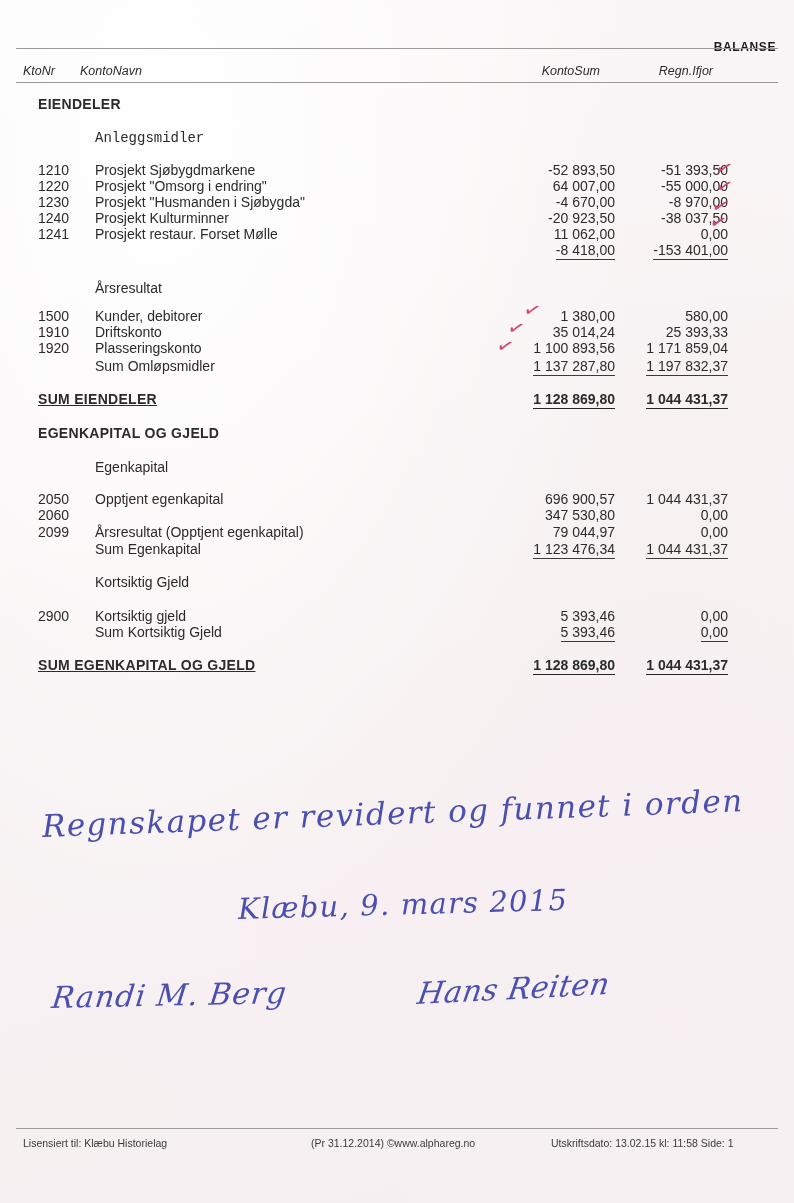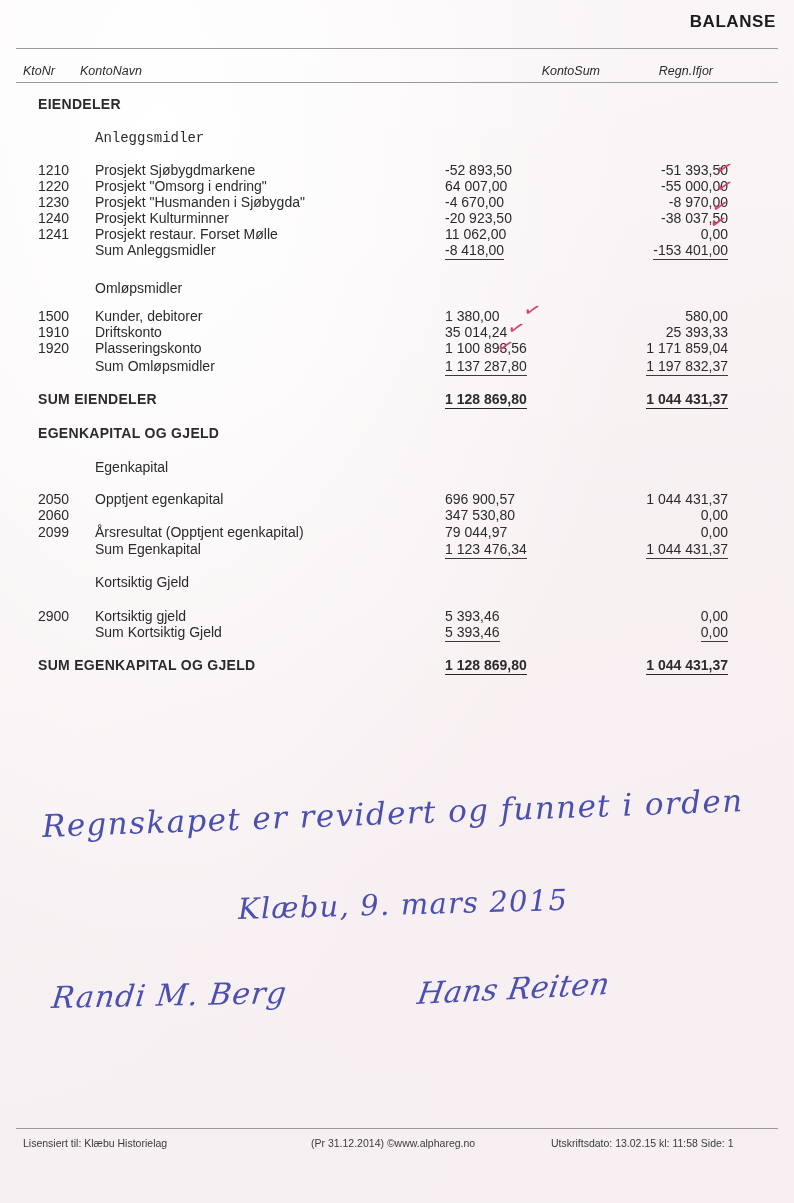--- a/index.html
+++ b/index.html
@@ -38,22 +38,22 @@
     top: 17px;
     font-size: 20px;
     font-weight: bold;
     font-style: italic;
     letter-spacing: -0.2px;
     color: #1c1c1c;
   }
   .doc-kind {
     position: absolute;
     right: 18px;
-    top: 12px;
-    font-size: 17px;
+    top: 40px;
+    font-size: 12px;
     font-weight: bold;
     letter-spacing: 0.6px;
     color: #1c1c1c;
   }
   .rule-top {
     position: absolute;
     left: 16px;
     right: 16px;
     top: 48px;
     height: 1px;
@@ -105,32 +105,33 @@
     position: absolute;
     left: 80px;
     width: 340px;
     text-align: left;
     white-space: nowrap;
   }
   .cell-sum {
     position: absolute;
     left: 430px;
     width: 170px;
+    text-align: right;
     white-space: nowrap;
   }
   .cell-ifjor {
     position: absolute;
     left: 600px;
     width: 113px;
     text-align: right;
     white-space: nowrap;
   }
   .row.group .cell-name { left: 80px; }
   .row.section .cell-name { left: 23px; font-weight: bold; letter-spacing: 0.3px; }
-  .row.total .cell-name { left: 23px; font-weight: bold; letter-spacing: 0.3px; }
+  .row.total .cell-name { left: 23px; font-weight: bold; letter-spacing: 0.3px; text-decoration: underline; }
   .row.sumline .cell-name { left: 80px; }
 
   
   .underline {
     display: inline-block;
     border-bottom: 1px solid #3a3a3a;
     padding-bottom: 1px;
   }
   .row.total .cell-sum .underline,
   .row.total .cell-ifjor .underline {
@@ -265,27 +266,26 @@
         <span class="cell-ifjor">-38 037,50</span>
       </div>
       <div class="row item" style="top: 226px;">
         <span class="cell-kto">1241</span>
         <span class="cell-name">Prosjekt restaur. Forset Mølle</span>
         <span class="cell-sum">11 062,00</span>
         <span class="cell-ifjor">0,00</span>
       </div>
       <div class="row sumline" style="top: 242px;">
         <span class="cell-kto"></span>
-        <span class="cell-name">Sum Anleggsmidler</span>
         <span class="cell-sum"><span class="underline">-8 418,00</span></span>
         <span class="cell-ifjor"><span class="underline">-153 401,00</span></span>
       </div>
       <div class="row group" style="top: 280px;">
         <span class="cell-kto"></span>
-        <span class="cell-name">Omløpsmidler</span>
+        <span class="cell-name">Årsresultat</span>
         <span class="cell-sum"></span>
         <span class="cell-ifjor"></span>
       </div>
       <div class="row item" style="top: 308px;">
         <span class="cell-kto">1500</span>
         <span class="cell-name">Kunder, debitorer</span>
         <span class="cell-sum">1 380,00</span>
         <span class="cell-ifjor">580,00</span>
       </div>
       <div class="row item" style="top: 324px; padding-left: 8px;">

